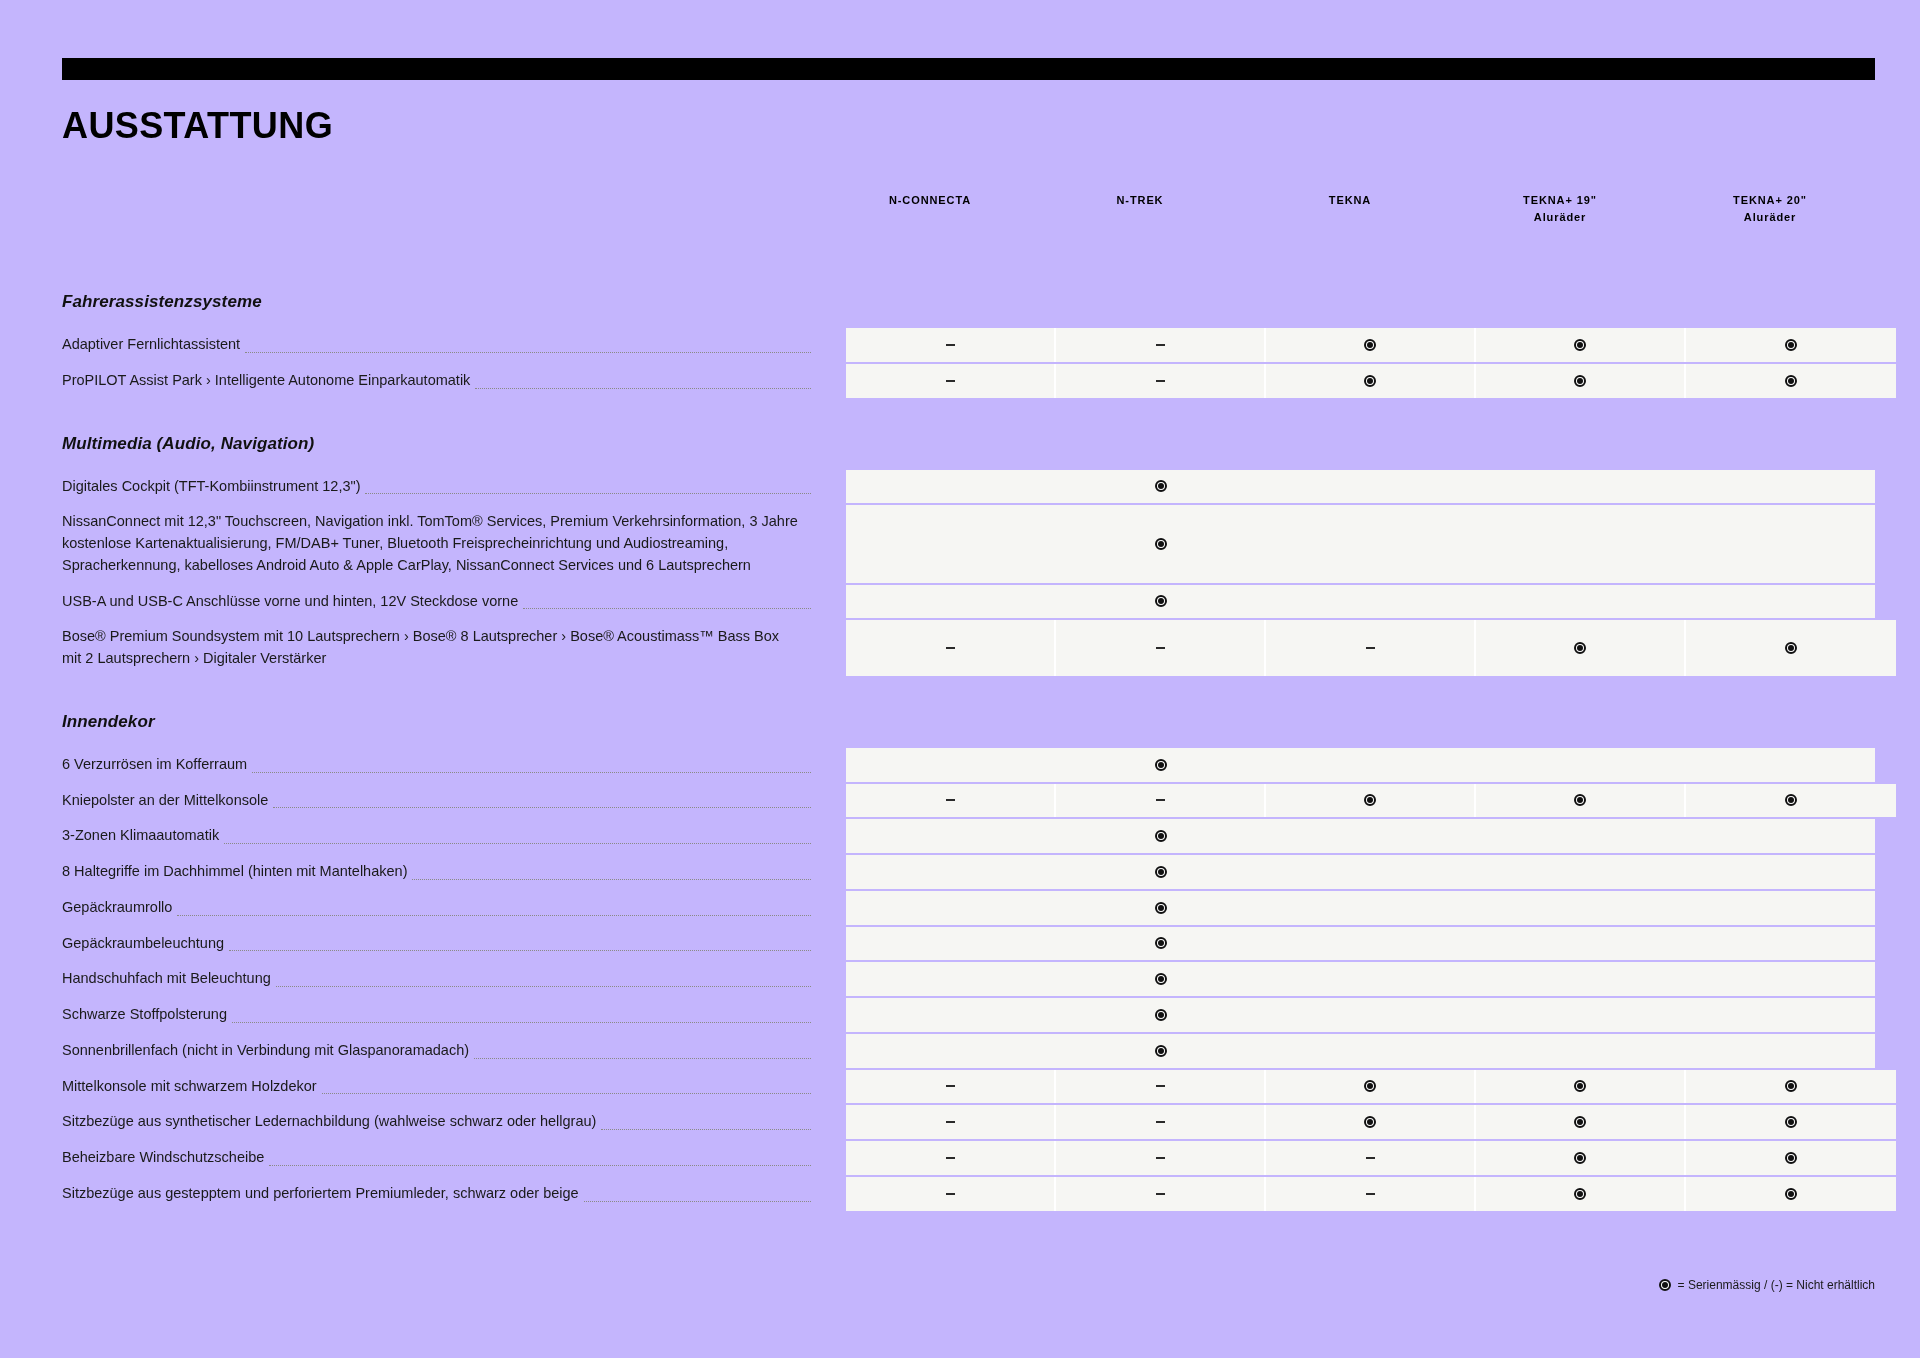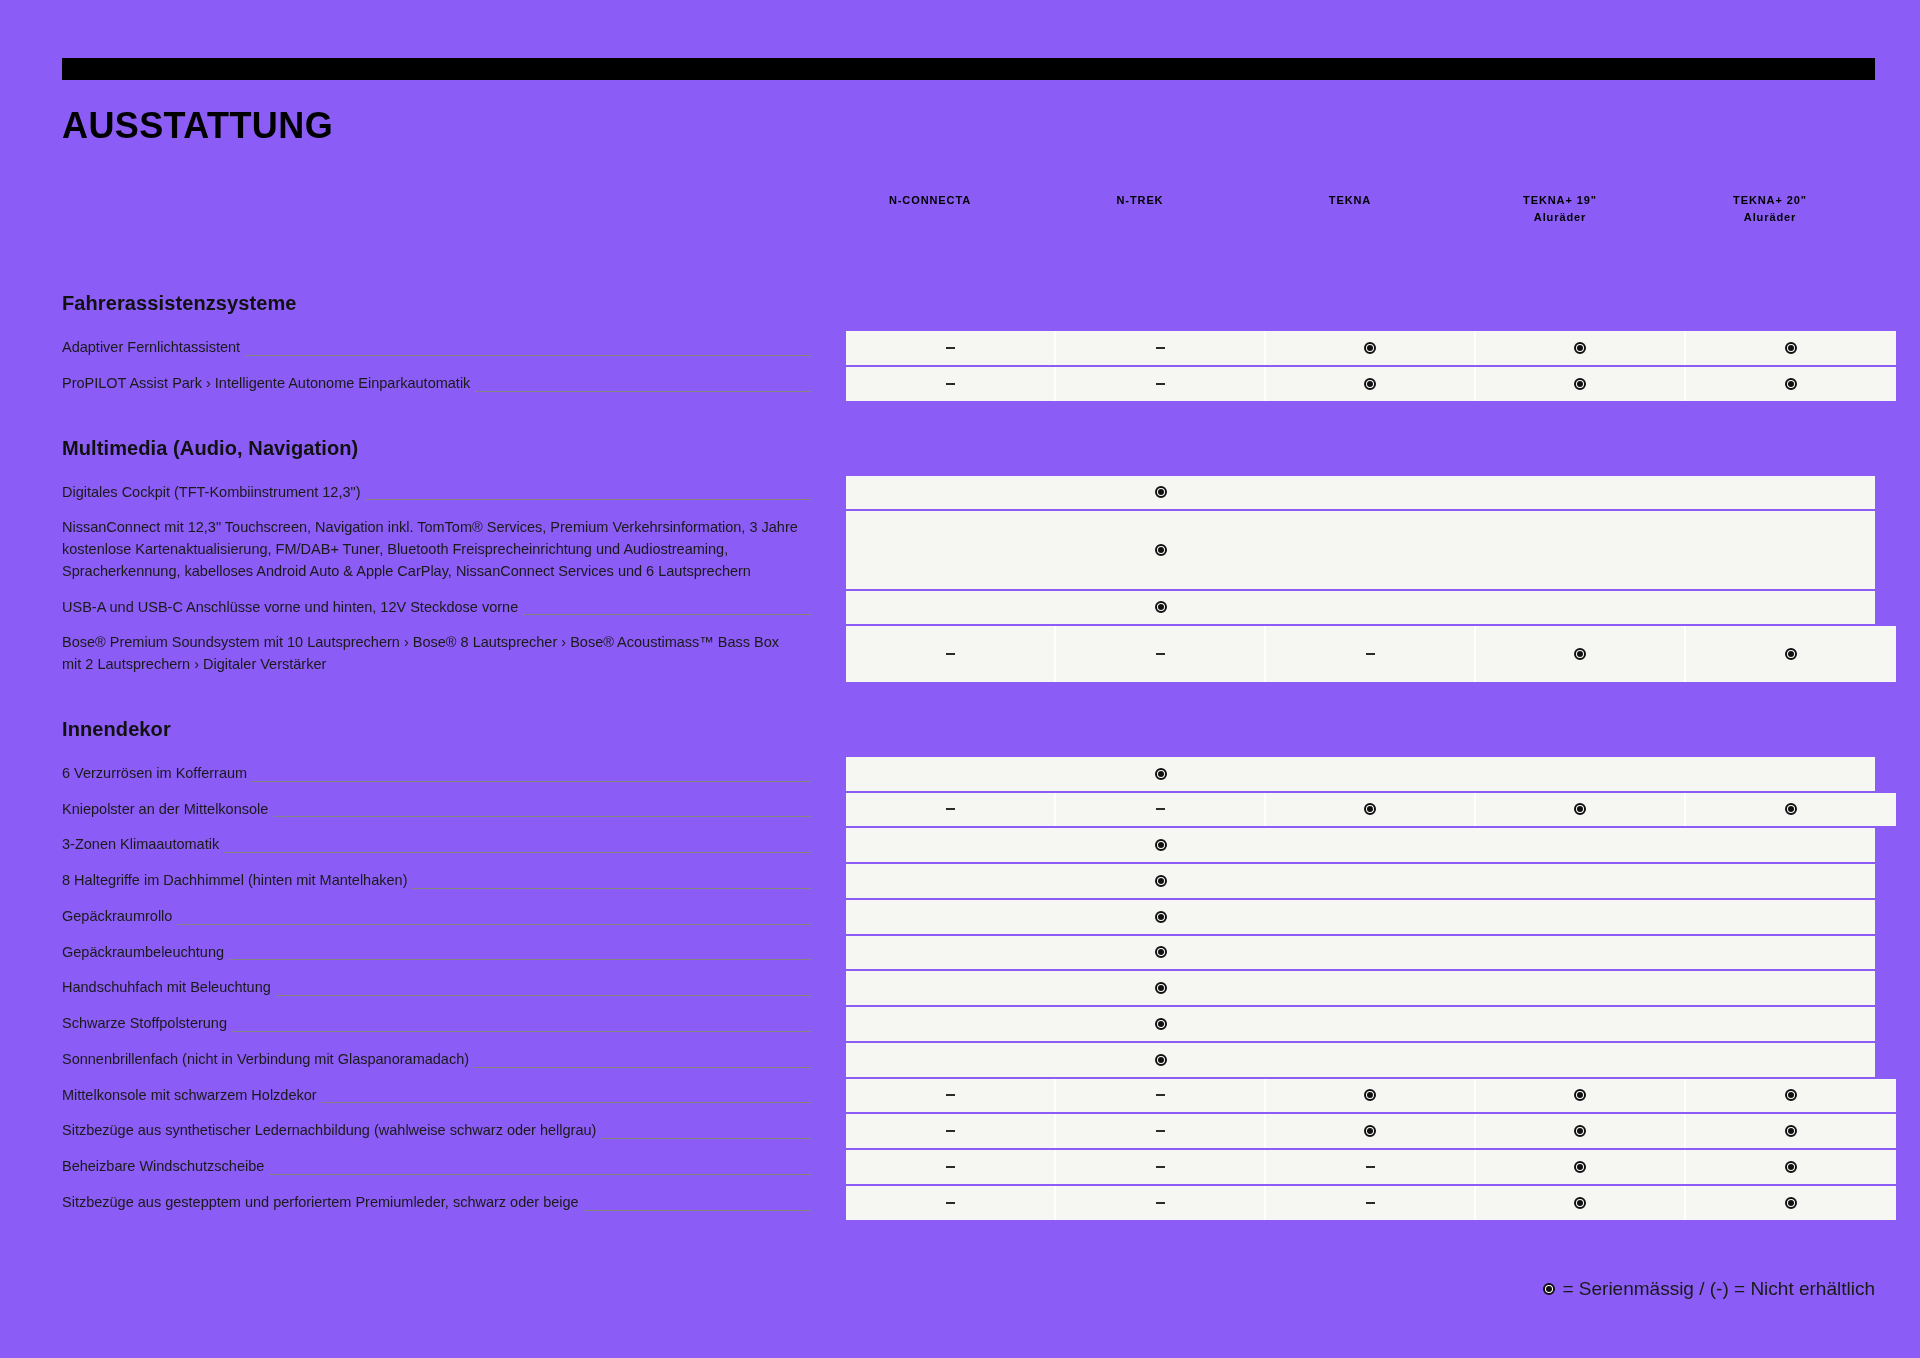--- a/index.html
+++ b/index.html
@@ -8,21 +8,21 @@
     width: 1920px; height: 1358px;
     background: #ffffff;
     font-family: "Liberation Sans", sans-serif;
     color: #111111;
     overflow: hidden;
   }
   .page {
     position: relative;
     width: 1920px;
     height: 1358px;
-    background: #8b5cf6;
+    background: #c4b5fd;
   }
 
   
   .top-rule {
     position: absolute;
     left: 62px;
     top: 58px;
     width: 1813px;
     height: 22px;
     background: #000000;
@@ -64,26 +64,27 @@
     font-size: 11px;
     font-weight: 700;
     letter-spacing: 0.9px;
     color: #000000;
     text-align: center;
     line-height: 1.55;
   }
 
   
   .section-head {
-    font-size: 20px;
+    font-size: 17px;
     font-weight: 700;
     color: #111111;
     padding-top: 34px;
     padding-bottom: 16px;
     letter-spacing: 0.1px;
+    font-style: italic;
   }
   .section-head.first { padding-top: 26px; }
 
   
   .feat-row { margin-bottom: 2px; gap: 21px; }
 
   .feat-label {
     display: flex;
     align-items: center;
     font-size: 14.5px;
@@ -161,21 +162,21 @@
     width: 9px;
     height: 2px;
     background: #2a2a2a;
   }
 
   
   .legend {
     position: absolute;
     right: 45px;
     top: 1278px;
-    font-size: 19px;
+    font-size: 12px;
     color: #1a1a1a;
     display: flex;
     align-items: center;
     gap: 7px;
   }
 </style>
 </head>
 <body>
 
 <div class="page">

